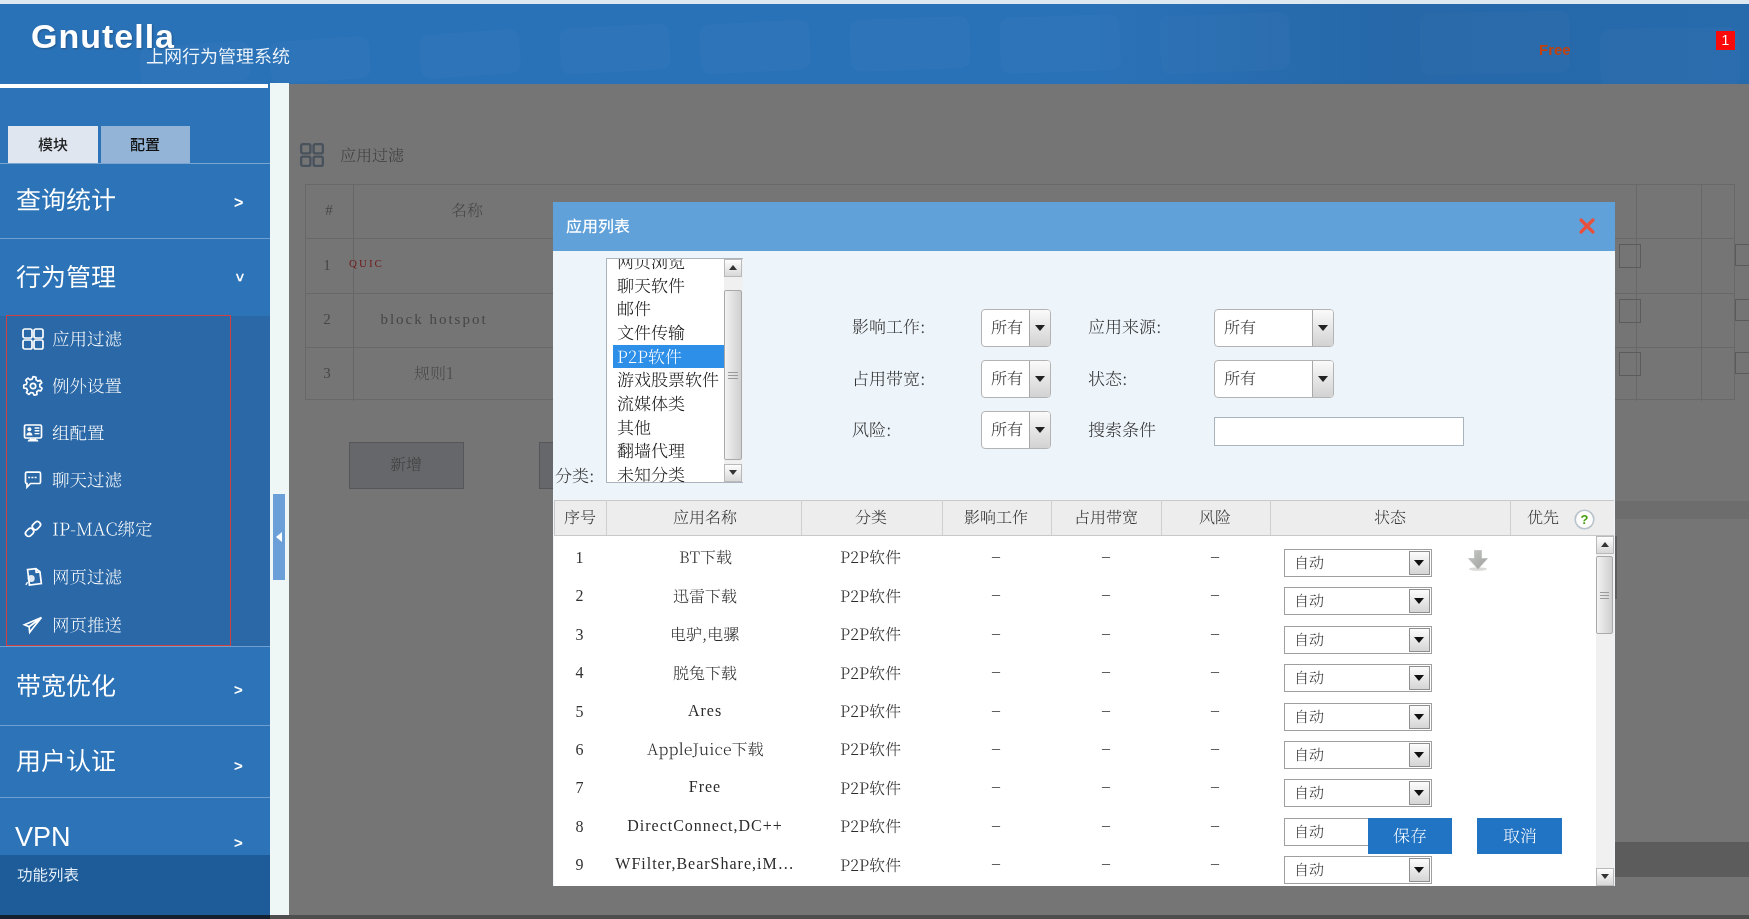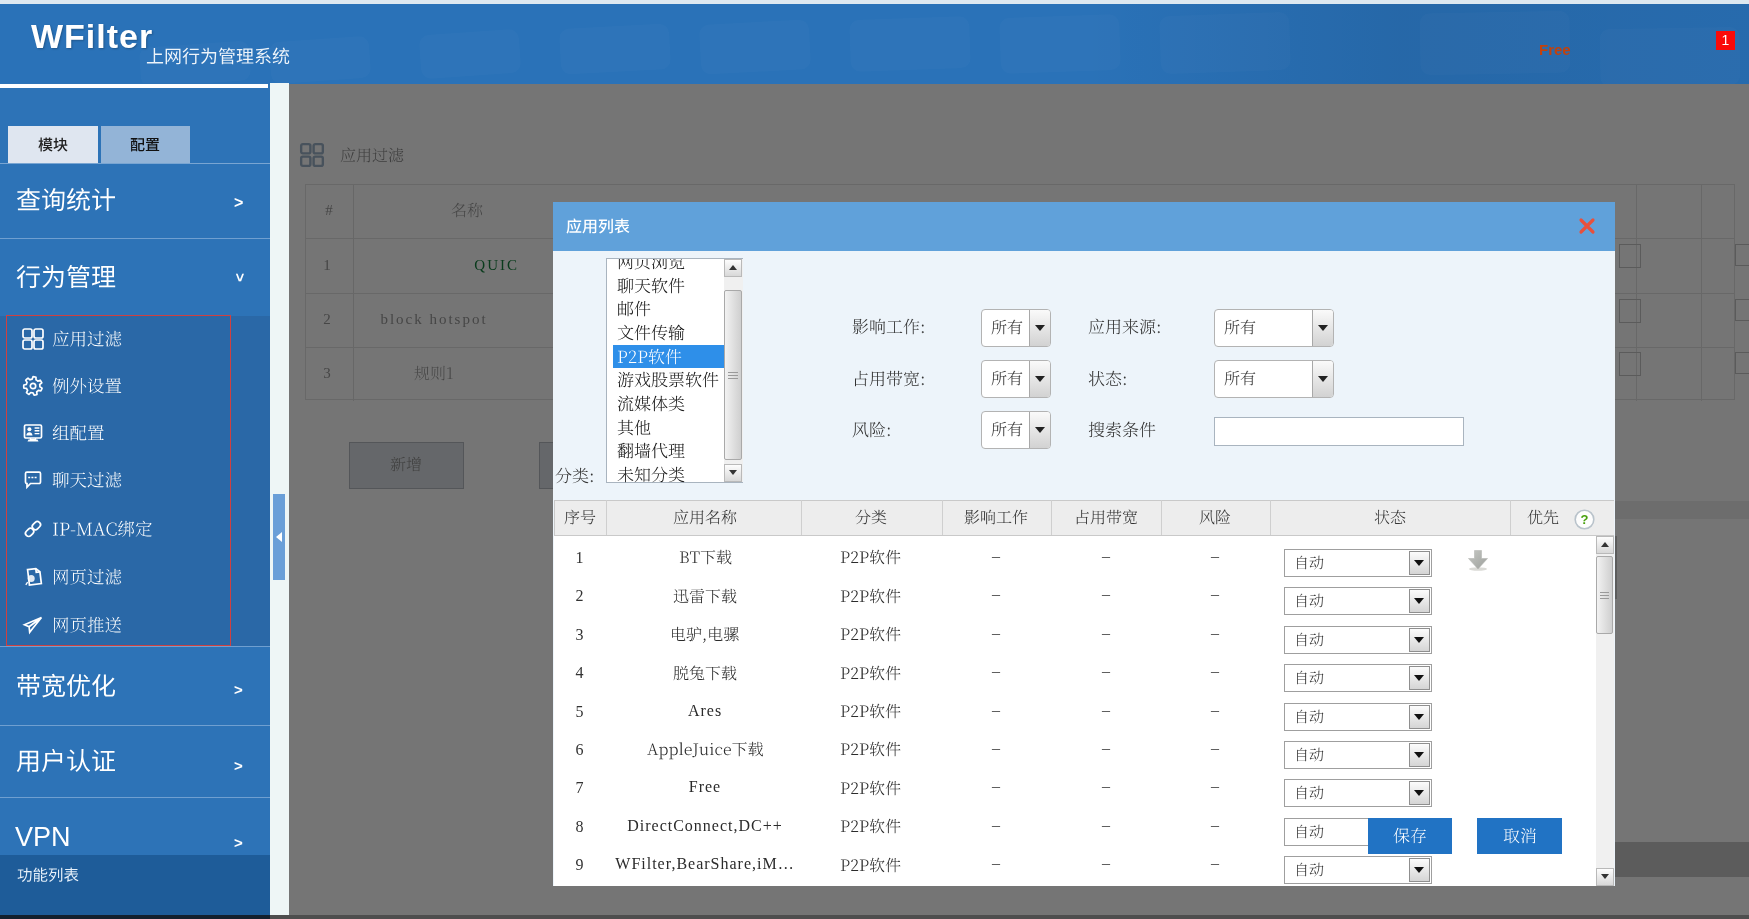--- a/index.html
+++ b/index.html
@@ -19,21 +19,21 @@
     <div class="abs" style="left:270px;top:35px;width:100px;height:42px;background:rgba(255,255,255,0.018);border-radius:10px;transform:rotate(-4deg)"></div>
     <div class="abs" style="left:420px;top:28px;width:100px;height:44px;background:rgba(255,255,255,0.018);border-radius:10px;transform:rotate(-4deg)"></div>
     <div class="abs" style="left:560px;top:22px;width:110px;height:46px;background:rgba(255,255,255,0.018);border-radius:10px;transform:rotate(-3deg)"></div>
     <div class="abs" style="left:700px;top:18px;width:110px;height:50px;background:rgba(255,255,255,0.018);border-radius:10px;transform:rotate(-3deg)"></div>
     <div class="abs" style="left:850px;top:14px;width:120px;height:52px;background:rgba(255,255,255,0.018);border-radius:10px;transform:rotate(-2deg)"></div>
     <div class="abs" style="left:1000px;top:12px;width:120px;height:56px;background:rgba(255,255,255,0.018);border-radius:10px;transform:rotate(-2deg)"></div>
     <div class="abs" style="left:1160px;top:10px;width:130px;height:58px;background:rgba(255,255,255,0.018);border-radius:10px;transform:rotate(-2deg)"></div>
     <div class="abs" style="left:1420px;top:8px;width:150px;height:62px;background:rgba(255,255,255,0.018);border-radius:10px;transform:rotate(-1deg)"></div>
     <div class="abs" style="left:1600px;top:24px;width:140px;height:58px;background:rgba(255,255,255,0.018);border-radius:10px;transform:rotate(-1deg)"></div>
   </div>
-<div class="abs" style="left:31px;top:17px;color:#fff;font-size:34px;font-weight:bold;letter-spacing:1px;font-family:'Liberation Sans',sans-serif;text-shadow:1px 1px 2px rgba(0,0,0,0.25)">WFilter</div>
+<div class="abs" style="left:31px;top:17px;color:#fff;font-size:34px;font-weight:bold;letter-spacing:1px;font-family:'Liberation Sans',sans-serif;text-shadow:1px 1px 2px rgba(0,0,0,0.25)">Gnutella</div>
 <svg class="abs" style="left:146.0px;top:47.2px;overflow:visible" width="144" height="20">
     <path transform="translate(0,15.8)" d="M7.7 -14.8V-0.8H0.9V0.6H17.1V-0.8H9.1V-7.9H15.9V-9.3H9.1V-14.8Z M21.5 -9.6C22.3 -8.7 23.2 -7.5 24 -6.3C23.3 -4.4 22.4 -2.8 21.1 -1.6C21.4 -1.4 21.9 -1 22.1 -0.8C23.2 -2 24.1 -3.4 24.8 -5.1C25.4 -4.3 25.9 -3.5 26.2 -2.8L27.1 -3.7C26.7 -4.5 26 -5.5 25.3 -6.5C25.8 -8 26.2 -9.6 26.5 -11.4L25.3 -11.5C25.1 -10.2 24.8 -8.9 24.4 -7.7C23.7 -8.6 23 -9.6 22.3 -10.4ZM26.7 -9.6C27.5 -8.6 28.4 -7.5 29.2 -6.3C28.4 -4.3 27.5 -2.7 26.1 -1.4C26.4 -1.3 27 -0.9 27.2 -0.7C28.4 -1.9 29.2 -3.3 30 -5C30.6 -4 31.1 -3.1 31.4 -2.3L32.4 -3.1C32 -4 31.3 -5.2 30.5 -6.4C31 -7.9 31.3 -9.6 31.6 -11.3L30.4 -11.5C30.2 -10.2 29.9 -8.9 29.6 -7.7C28.9 -8.6 28.3 -9.5 27.6 -10.3ZM19.6 -14V1.4H21V-12.7H33.1V-0.4C33.1 -0 33 0.1 32.7 0.1C32.3 0.1 31.1 0.1 29.9 0.1C30.1 0.4 30.4 1 30.5 1.4C32.1 1.4 33.1 1.4 33.6 1.2C34.2 0.9 34.5 0.5 34.5 -0.4V-14Z M43.8 -14V-12.7H52.7V-14ZM40.8 -15.1C39.9 -13.8 38.1 -12.2 36.6 -11.2C36.9 -10.9 37.2 -10.4 37.4 -10.1C39 -11.3 40.9 -13 42.1 -14.6ZM43 -9.1V-7.8H49.1V-0.3C49.1 -0 49 0.1 48.6 0.1C48.3 0.1 47.1 0.1 45.8 0.1C46 0.4 46.2 1 46.3 1.4C48 1.4 49 1.4 49.7 1.2C50.3 1 50.5 0.5 50.5 -0.3V-7.8H53.2V-9.1ZM41.5 -11.3C40.3 -9.2 38.3 -7.1 36.5 -5.8C36.7 -5.5 37.2 -4.9 37.4 -4.7C38.1 -5.2 38.8 -5.8 39.5 -6.6V1.5H40.8V-8C41.5 -8.9 42.2 -9.9 42.8 -10.8Z M56.9 -14.1C57.6 -13.3 58.4 -12.1 58.8 -11.4L60 -12C59.7 -12.7 58.8 -13.8 58.1 -14.6ZM63 -6.7C63.9 -5.6 65 -4.1 65.4 -3.1L66.6 -3.8C66.1 -4.7 65 -6.2 64.1 -7.2ZM61.4 -15.1V-13C61.4 -12.3 61.4 -11.6 61.3 -10.8H55.5V-9.4H61.2C60.7 -6.2 59.3 -2.6 55 0.2C55.3 0.4 55.8 0.9 56.1 1.2C60.7 -1.9 62.1 -5.9 62.6 -9.4H68.8C68.5 -3.3 68.2 -0.9 67.7 -0.3C67.5 -0.1 67.3 -0.1 66.9 -0.1C66.5 -0.1 65.3 -0.1 64.1 -0.2C64.4 0.2 64.6 0.8 64.6 1.2C65.7 1.3 66.8 1.3 67.5 1.2C68.1 1.2 68.5 1 69 0.5C69.7 -0.3 69.9 -2.9 70.2 -10.1C70.2 -10.3 70.2 -10.8 70.2 -10.8H62.7C62.7 -11.5 62.8 -12.3 62.8 -12.9V-15.1Z M75.8 -7.9V1.5H77.2V0.8H85.9V1.4H87.2V-3H77.2V-4.3H86.3V-7.9ZM85.9 -0.2H77.2V-2H85.9ZM79.9 -11.2C80.1 -10.9 80.3 -10.4 80.5 -10.1H73.8V-7.1H75.1V-9H87.1V-7.1H88.5V-10.1H81.9C81.7 -10.5 81.4 -11.1 81.1 -11.5ZM77.2 -6.8H84.9V-5.3H77.2ZM75 -15.2C74.6 -13.6 73.8 -12.1 72.8 -11.1C73.1 -10.9 73.7 -10.6 73.9 -10.4C74.5 -11 75 -11.8 75.4 -12.7H76.6C77 -12 77.4 -11.2 77.6 -10.7L78.8 -11.1C78.6 -11.5 78.3 -12.1 78 -12.7H80.7V-13.6H75.9C76 -14.1 76.2 -14.5 76.3 -14.9ZM82.6 -15.2C82.3 -13.8 81.7 -12.6 80.9 -11.7C81.2 -11.6 81.7 -11.3 82 -11.1C82.3 -11.5 82.7 -12 83 -12.6H84.3C84.8 -12 85.4 -11.1 85.6 -10.6L86.7 -11.1C86.5 -11.5 86.1 -12.1 85.7 -12.6H88.9V-13.6H83.5C83.7 -14.1 83.8 -14.5 83.9 -14.9Z M98.6 -9.7H101.3V-7.4H98.6ZM102.5 -9.7H105.2V-7.4H102.5ZM98.6 -13.1H101.3V-10.8H98.6ZM102.5 -13.1H105.2V-10.8H102.5ZM95.7 -0.4V0.8H107.4V-0.4H102.6V-2.9H106.8V-4.1H102.6V-6.2H106.5V-14.3H97.3V-6.2H101.2V-4.1H97.1V-2.9H101.2V-0.4ZM90.6 -1.8 91 -0.4C92.6 -1 94.6 -1.7 96.6 -2.3L96.3 -3.6L94.4 -3V-7.4H96.2V-8.7H94.4V-12.6H96.4V-13.9H90.8V-12.6H93.1V-8.7H91V-7.4H93.1V-2.5C92.1 -2.2 91.3 -2 90.6 -1.8Z M113.1 -4C112.2 -2.7 110.7 -1.4 109.3 -0.5C109.6 -0.3 110.2 0.1 110.4 0.4C111.8 -0.6 113.4 -2.1 114.5 -3.5ZM119.4 -3.4C120.9 -2.3 122.8 -0.6 123.7 0.4L124.8 -0.4C123.9 -1.4 122 -3 120.5 -4.1ZM120 -8C120.4 -7.6 120.9 -7.1 121.4 -6.5L113.5 -6C116.2 -7.3 118.9 -9 121.6 -11L120.6 -11.9C119.7 -11.1 118.7 -10.4 117.7 -9.8L113.3 -9.6C114.6 -10.5 115.9 -11.6 117.1 -12.9C119.5 -13.1 121.7 -13.4 123.4 -13.9L122.5 -15C119.5 -14.3 114.3 -13.8 109.9 -13.6C110.1 -13.2 110.2 -12.7 110.3 -12.4C111.9 -12.5 113.5 -12.6 115.2 -12.7C114 -11.5 112.7 -10.4 112.2 -10.1C111.7 -9.7 111.3 -9.4 110.9 -9.4C111.1 -9 111.3 -8.4 111.3 -8.2C111.7 -8.3 112.2 -8.4 115.9 -8.6C114.4 -7.6 113 -6.9 112.4 -6.6C111.3 -6.1 110.5 -5.7 109.9 -5.7C110.1 -5.3 110.3 -4.7 110.3 -4.4C110.8 -4.6 111.5 -4.7 116.5 -5.1V-0.4C116.5 -0.2 116.4 -0.1 116.1 -0.1C115.8 -0.1 114.8 -0.1 113.8 -0.1C114 0.3 114.2 0.8 114.3 1.2C115.6 1.2 116.5 1.2 117.1 1C117.7 0.8 117.8 0.4 117.8 -0.3V-5.2L122.3 -5.5C122.8 -4.9 123.3 -4.4 123.6 -3.9L124.7 -4.5C123.9 -5.6 122.4 -7.3 121 -8.5Z M138.6 -6.3V-0.6C138.6 0.7 138.9 1.1 140.1 1.1C140.4 1.1 141.5 1.1 141.7 1.1C142.8 1.1 143.2 0.4 143.2 -2.1C142.9 -2.1 142.4 -2.4 142.1 -2.6C142 -0.4 142 -0.1 141.6 -0.1C141.4 -0.1 140.5 -0.1 140.3 -0.1C139.9 -0.1 139.9 -0.2 139.9 -0.6V-6.3ZM135.2 -6.3C135.1 -2.7 134.7 -0.8 131.7 0.3C132 0.5 132.4 1 132.6 1.4C135.8 0.1 136.4 -2.3 136.5 -6.3ZM126.8 -1 127.1 0.4C128.7 -0.1 130.8 -0.8 132.8 -1.5L132.6 -2.6C130.4 -2 128.2 -1.3 126.8 -1ZM136.7 -14.8C137.1 -14.1 137.5 -13.1 137.7 -12.5H133.3V-11.3H136.6C135.8 -10.2 134.5 -8.5 134.1 -8.1C133.8 -7.8 133.3 -7.7 133 -7.6C133.1 -7.3 133.4 -6.6 133.4 -6.3C133.9 -6.5 134.7 -6.6 141.2 -7.2C141.5 -6.7 141.8 -6.2 141.9 -5.9L143.1 -6.5C142.5 -7.5 141.4 -9.2 140.4 -10.5L139.3 -10C139.7 -9.4 140.1 -8.8 140.5 -8.2L135.6 -7.8C136.4 -8.8 137.4 -10.2 138.2 -11.3H143.1V-12.5H137.9L139 -12.9C138.8 -13.4 138.4 -14.4 138 -15.2ZM127.1 -7.6C127.3 -7.7 127.8 -7.8 129.9 -8.1C129.2 -7 128.4 -6.1 128.1 -5.8C127.5 -5.1 127.1 -4.7 126.7 -4.6C126.9 -4.2 127.1 -3.6 127.2 -3.3C127.6 -3.5 128.2 -3.7 132.6 -4.7C132.6 -5 132.6 -5.5 132.6 -5.9L129.2 -5.2C130.6 -6.8 131.9 -8.7 133.1 -10.7L131.9 -11.4C131.5 -10.7 131.1 -10 130.7 -9.4L128.5 -9.2C129.6 -10.7 130.8 -12.7 131.6 -14.6L130.2 -15.2C129.4 -13 128.1 -10.7 127.7 -10.1C127.3 -9.5 126.9 -9.1 126.6 -9C126.8 -8.6 127 -7.9 127.1 -7.6Z" fill="#eef4fa"></path>
   </svg>
 <div class="abs" style="left:1539px;top:41px;color:#c2410c;font-size:15px;font-weight:bold">Free</div>
 <div class="abs" style="left:1716px;top:31px;width:19px;height:19px;background:#fa0a0a;color:#fff;font-size:14px;text-align:center;line-height:19px">1</div>
 <div class="abs" style="left:289px;top:84px;width:1460px;height:835px;background:#fff;overflow:hidden">
     <svg class="abs" style="left:10px;top:58px" width="26px" height="26px" viewBox="0 0 24 24">
       <g fill="none" stroke="#9db3c8" stroke-width="2.2">
         <rect x="2" y="2" width="8.5" height="8.5" rx="1.5"></rect>
         <rect x="13.5" y="2" width="8.5" height="8.5" rx="1.5"></rect>
@@ -50,21 +50,21 @@
       <div class="abs" style="left:0;top:108px;width:100%;height:1px;background:#e2e2e2"></div>
       <div class="abs" style="left:0;top:162px;width:100%;height:1px;background:#e2e2e2"></div>
       <div class="abs" style="left:1330px;top:0;width:1px;height:216px;background:#e2e2e2"></div>
       <div class="abs" style="left:1395px;top:0;width:1px;height:216px;background:#e2e2e2"></div>
     </div>
     <div class="abs" style="left:30px;top:118px;width:20px;text-align:center;font-family:'Liberation Serif',serif;font-size:15px;color:#999">#</div>
     <svg class="abs" style="left:162.0px;top:118.4px;overflow:visible" width="32" height="18">
       <path transform="translate(0,14.1)" d="M8.2 -12.9 6.7 -13.4C5.6 -11 3.2 -8.1 0.9 -6.5L1.1 -6.3C2.5 -7.1 3.9 -8.2 5 -9.4C5.8 -8.7 6.7 -7.6 6.9 -6.8C7.9 -6.1 8.5 -8.1 5.3 -9.7C5.6 -10.1 6 -10.4 6.3 -10.8H11.9C9.7 -7.3 5.6 -4.4 0.6 -2.9L0.8 -2.6C2.4 -3 3.9 -3.5 5.2 -4.2V1.2H5.3C5.8 1.2 6.1 1 6.1 0.9V0H13.2V1.2H13.3C13.6 1.2 14 1 14 0.9V-4.1C14.3 -4.2 14.6 -4.3 14.7 -4.4L13.5 -5.4L13 -4.8H6.4C9.3 -6.3 11.5 -8.4 13 -10.7C13.4 -10.7 13.6 -10.8 13.7 -10.9L12.7 -11.9L12 -11.3H6.6C7 -11.8 7.3 -12.3 7.6 -12.7C8 -12.6 8.1 -12.7 8.2 -12.9ZM6.1 -4.3H13.2V-0.5H6.1Z M28 -8.8 26.5 -9V-0.3C26.5 0 26.4 0.1 26.1 0.1C25.8 0.1 24.1 -0 24.1 -0V0.2C24.9 0.3 25.3 0.4 25.5 0.6C25.7 0.7 25.8 1 25.9 1.2C27.2 1.1 27.4 0.6 27.4 -0.2V-8.4C27.8 -8.4 27.9 -8.6 28 -8.8ZM25.7 -6.8 24.3 -7.2C23.9 -4.7 23.1 -2.4 22.1 -0.8L22.4 -0.7C23.6 -2 24.6 -4.2 25.1 -6.5C25.5 -6.5 25.6 -6.6 25.7 -6.8ZM28.7 -7 28.4 -7C29.2 -5.4 30.2 -2.9 30.3 -1.1C31.3 -0.1 31.9 -3 28.7 -7ZM26.1 -13 24.8 -13.4C24.3 -11 23.4 -8.6 22.5 -7.1L22.8 -6.9C23.4 -7.7 24 -8.8 24.5 -9.9H29.8C29.6 -9.2 29.3 -8.2 29 -7.6L29.2 -7.5C29.8 -8.1 30.5 -9.1 30.9 -9.8C31.2 -9.8 31.4 -9.8 31.5 -9.9L30.4 -11L29.8 -10.4H24.7C25 -11.1 25.3 -11.9 25.6 -12.7C25.9 -12.6 26.1 -12.8 26.1 -13ZM21.6 -9.4 20.9 -8.5H20.4V-11.8C21.1 -12 21.7 -12.1 22.3 -12.3C22.6 -12.2 22.9 -12.2 23 -12.4L21.9 -13.3C20.8 -12.6 18.5 -11.7 16.7 -11.2L16.8 -10.9C17.7 -11.1 18.7 -11.3 19.6 -11.5V-8.5H16.7L16.8 -8H19.2C18.7 -5.8 17.7 -3.5 16.4 -1.8L16.6 -1.6C17.9 -2.9 18.9 -4.4 19.6 -6.1V1.2H19.7C20.2 1.2 20.4 1 20.4 0.9V-6.6C21 -6 21.6 -5 21.8 -4.3C22.7 -3.6 23.4 -5.6 20.4 -7V-8H22.4C22.7 -8 22.8 -8.1 22.8 -8.3C22.4 -8.8 21.6 -9.4 21.6 -9.4Z" fill="#999"></path>
     </svg>
     <div class="abs" style="left:28px;top:173px;width:20px;text-align:center;font-family:'Liberation Serif',serif;font-size:15px;color:#999">1</div>
-    <div class="abs" style="left:60px;top:173px;width:170px;text-align:right;font-family:'Liberation Serif',serif;font-size:15px;letter-spacing:2px;color:#15803d">QUIC</div>
+    <div class="abs" style="left:60px;top:173px;width:170px;text-align:left;font-family:'Liberation Serif',serif;font-size:11px;letter-spacing:2px;color:#ef4444">QUIC</div>
     <div class="abs" style="left:28px;top:227px;width:20px;text-align:center;font-family:'Liberation Serif',serif;font-size:15px;color:#999">2</div>
     <div class="abs" style="left:60px;top:227px;width:170px;text-align:center;font-family:'Liberation Serif',serif;font-size:15px;letter-spacing:2px;color:#999">block hotspot</div>
     <div class="abs" style="left:28px;top:281px;width:20px;text-align:center;font-family:'Liberation Serif',serif;font-size:15px;color:#999">3</div>
     <svg class="abs" style="left:125.2px;top:281.4px;overflow:visible" width="40" height="18">
       <path transform="translate(0,14.1)" d="M12.3 -5.4 11.1 -5.5V-0.1C11.1 0.5 11.3 0.7 12.2 0.7H13.3C15 0.7 15.4 0.5 15.4 0.2C15.4 0 15.3 -0 15 -0.2L15 -2.3H14.8C14.7 -1.4 14.5 -0.4 14.4 -0.2C14.4 -0.1 14.3 -0 14.2 -0C14.1 0 13.7 0 13.2 0H12.3C11.9 0 11.8 -0.1 11.8 -0.3V-5C12.1 -5 12.3 -5.2 12.3 -5.4ZM11.6 -10.4 10.2 -10.6C10.2 -5.7 10.4 -1.7 5 0.9L5.2 1.2C11 -1.4 10.9 -5.3 11 -10C11.4 -10 11.6 -10.2 11.6 -10.4ZM4.6 -13.2 3.2 -13.4V-10H0.8L0.9 -9.5H3.2V-8.5C3.2 -7.9 3.1 -7.2 3.1 -6.5H0.4L0.6 -6.1H3.1C2.9 -3.5 2.3 -0.9 0.5 1L0.8 1.2C2.5 -0.3 3.3 -2.3 3.7 -4.5C4.6 -3.6 5.5 -2.3 5.6 -1.2C6.6 -0.3 7.3 -2.9 3.7 -4.8C3.8 -5.2 3.9 -5.7 3.9 -6.1H6.8C7 -6.1 7.1 -6.1 7.2 -6.3C6.7 -6.8 6 -7.3 6 -7.3L5.4 -6.5H3.9C4 -7.2 4 -7.9 4 -8.5V-9.5H6.5C6.7 -9.5 6.8 -9.6 6.8 -9.7C6.4 -10.2 5.7 -10.7 5.7 -10.7L5.1 -10H4V-12.8C4.4 -12.8 4.5 -13 4.6 -13.2ZM8.4 -4.5V-11.7H13.1V-4.2H13.2C13.5 -4.2 13.9 -4.4 14 -4.5V-11.6C14.2 -11.6 14.4 -11.7 14.5 -11.9L13.5 -12.7L13 -12.2H8.5L7.6 -12.6V-4.2H7.7C8.1 -4.2 8.4 -4.4 8.4 -4.5Z M30.9 -13.1 29.5 -13.3V-0.3C29.5 -0 29.4 0 29.1 0C28.8 0 27.1 -0.1 27.1 -0.1V0.2C27.8 0.3 28.2 0.4 28.5 0.5C28.7 0.7 28.8 0.9 28.8 1.2C30.2 1.1 30.3 0.6 30.3 -0.2V-12.7C30.7 -12.7 30.8 -12.9 30.9 -13.1ZM27.8 -11.5 26.4 -11.7V-2.3H26.6C26.8 -2.3 27.2 -2.5 27.2 -2.7V-11.1C27.6 -11.2 27.7 -11.3 27.8 -11.5ZM22 -9.8 20.5 -10.2C20.5 -4.3 20.5 -1.3 16.6 0.9L16.8 1.2C21.3 -0.9 21.2 -4.1 21.3 -9.5C21.7 -9.5 21.9 -9.7 22 -9.8ZM21.5 -3.3 21.3 -3.2C22.3 -2.3 23.6 -0.7 23.9 0.5C25 1.3 25.6 -1.3 21.5 -3.3ZM17.8 -12.5V-3.2H17.9C18.4 -3.2 18.6 -3.4 18.6 -3.5V-11.6H23.3V-3.3H23.4C23.8 -3.3 24.1 -3.6 24.1 -3.6V-11.5C24.5 -11.6 24.7 -11.6 24.8 -11.8L23.7 -12.6L23.2 -12H18.8Z M35.5 0H38.8V-0.4L36.7 -0.7L36.7 -3.7V-9.1L36.7 -11.6L36.5 -11.8L33.2 -10.9V-10.4L35.6 -10.8V-3.7L35.5 -0.7L33.3 -0.4V0Z" fill="#999"></path>
     </svg>
     <div class="abs" style="left:60px;top:358px;width:115px;height:47px;background:#dde1e6;border:1px solid #b8bcc2"></div>
     <svg class="abs" style="left:101.0px;top:372.4px;overflow:visible" width="32" height="18">
       <path transform="translate(0,14.1)" d="M3.8 -3.6 2.4 -4.2C2.1 -3 1.5 -1.2 0.6 -0.1L0.8 0.1C1.9 -0.9 2.8 -2.3 3.2 -3.4C3.6 -3.4 3.7 -3.5 3.8 -3.6ZM3.5 -13.4 3.3 -13.3C3.8 -12.9 4.3 -12 4.5 -11.5C5.3 -10.8 6.1 -12.6 3.5 -13.4ZM2.3 -10.6 2 -10.5C2.4 -9.9 2.8 -8.8 2.9 -8C3.6 -7.2 4.6 -9 2.3 -10.6ZM5.6 -4 5.4 -3.8C6 -3.2 6.5 -2.1 6.5 -1.2C7.4 -0.4 8.3 -2.5 5.6 -4ZM7.2 -12 6.5 -11.2H1L1.1 -10.7H8C8.2 -10.7 8.4 -10.8 8.4 -10.9C7.9 -11.4 7.2 -12 7.2 -12ZM7.1 -6 6.5 -5.2H4.9V-7.2H8.2C8.4 -7.2 8.6 -7.3 8.6 -7.4C8.1 -7.9 7.4 -8.5 7.4 -8.5L6.7 -7.6H5.7C6.2 -8.3 6.6 -9.2 6.9 -9.8C7.2 -9.8 7.4 -9.9 7.5 -10.1L6.1 -10.5C5.9 -9.7 5.6 -8.5 5.3 -7.6H0.6L0.8 -7.2H4.1V-5.2H1.1L1.2 -4.7H4.1V-0.2C4.1 0 4 0.1 3.8 0.1C3.5 0.1 2.3 0 2.3 0V0.3C2.8 0.3 3.2 0.4 3.4 0.6C3.5 0.7 3.6 1 3.6 1.2C4.8 1.1 4.9 0.5 4.9 -0.2V-4.7H7.9C8.1 -4.7 8.3 -4.8 8.3 -5C7.9 -5.4 7.1 -6 7.1 -6ZM14.2 -8.7 13.5 -7.8H9.8V-11.3C11.4 -11.6 13.2 -12 14.3 -12.4C14.7 -12.3 14.9 -12.3 15.1 -12.4L13.9 -13.3C13.1 -12.8 11.4 -12.2 10 -11.7L8.9 -12.1V-6.9C8.9 -3.9 8.6 -1.2 6.4 1L6.6 1.2C9.5 -0.9 9.8 -4.1 9.8 -6.9V-7.4H12.4V1.2H12.5C12.9 1.2 13.2 1 13.2 0.9V-7.4H15.1C15.3 -7.4 15.5 -7.4 15.5 -7.6C15 -8.1 14.2 -8.7 14.2 -8.7Z M29.4 -9.1 28.1 -9.6C27.8 -8.8 27.5 -7.8 27.3 -7.2L27.6 -7.1C27.9 -7.6 28.4 -8.3 28.8 -8.9C29.1 -8.8 29.3 -9 29.4 -9.1ZM23.4 -9.7 23.2 -9.6C23.7 -9 24.2 -8.1 24.4 -7.4C25.1 -6.8 25.9 -8.4 23.4 -9.7ZM23.3 -13.3 23.1 -13.2C23.7 -12.7 24.3 -11.7 24.4 -11C25.3 -10.4 26.1 -12.3 23.3 -13.3ZM22.8 -5.5V-6H29.5V-5.4H29.6C29.9 -5.4 30.3 -5.6 30.4 -5.7V-10.2C30.7 -10.2 30.9 -10.4 31 -10.5L29.9 -11.4L29.4 -10.8H27.7C28.3 -11.4 28.9 -12.1 29.3 -12.6C29.6 -12.6 29.8 -12.7 29.9 -12.8L28.4 -13.4C28.1 -12.7 27.6 -11.6 27.3 -10.8H22.9L22 -11.3V-5.2H22.1C22.5 -5.2 22.8 -5.4 22.8 -5.5ZM25.7 -6.5H22.8V-10.3H25.7ZM26.5 -6.5V-10.3H29.5V-6.5ZM28.6 -0.2H23.6V-2H28.6ZM23.6 0.9V0.3H28.6V1.1H28.7C29 1.1 29.4 0.9 29.4 0.8V-4.1C29.7 -4.1 30 -4.2 30 -4.4L28.9 -5.2L28.4 -4.7H23.7L22.8 -5.1V1.2H22.9C23.3 1.2 23.6 1 23.6 0.9ZM28.6 -2.5H23.6V-4.2H28.6ZM20.5 -9.7 19.8 -8.8H19.5V-12.4C19.9 -12.4 20 -12.6 20.1 -12.8L18.7 -13V-8.8H16.7L16.8 -8.4H18.7V-2.9C17.8 -2.7 17.1 -2.5 16.7 -2.4L17.3 -1.2C17.5 -1.2 17.6 -1.4 17.6 -1.6C19.5 -2.4 20.9 -3.1 21.8 -3.6L21.8 -3.8L19.5 -3.1V-8.4H21.2C21.4 -8.4 21.6 -8.4 21.6 -8.6C21.2 -9.1 20.5 -9.7 20.5 -9.7Z" fill="#8a8a8a"></path>
     </svg>

